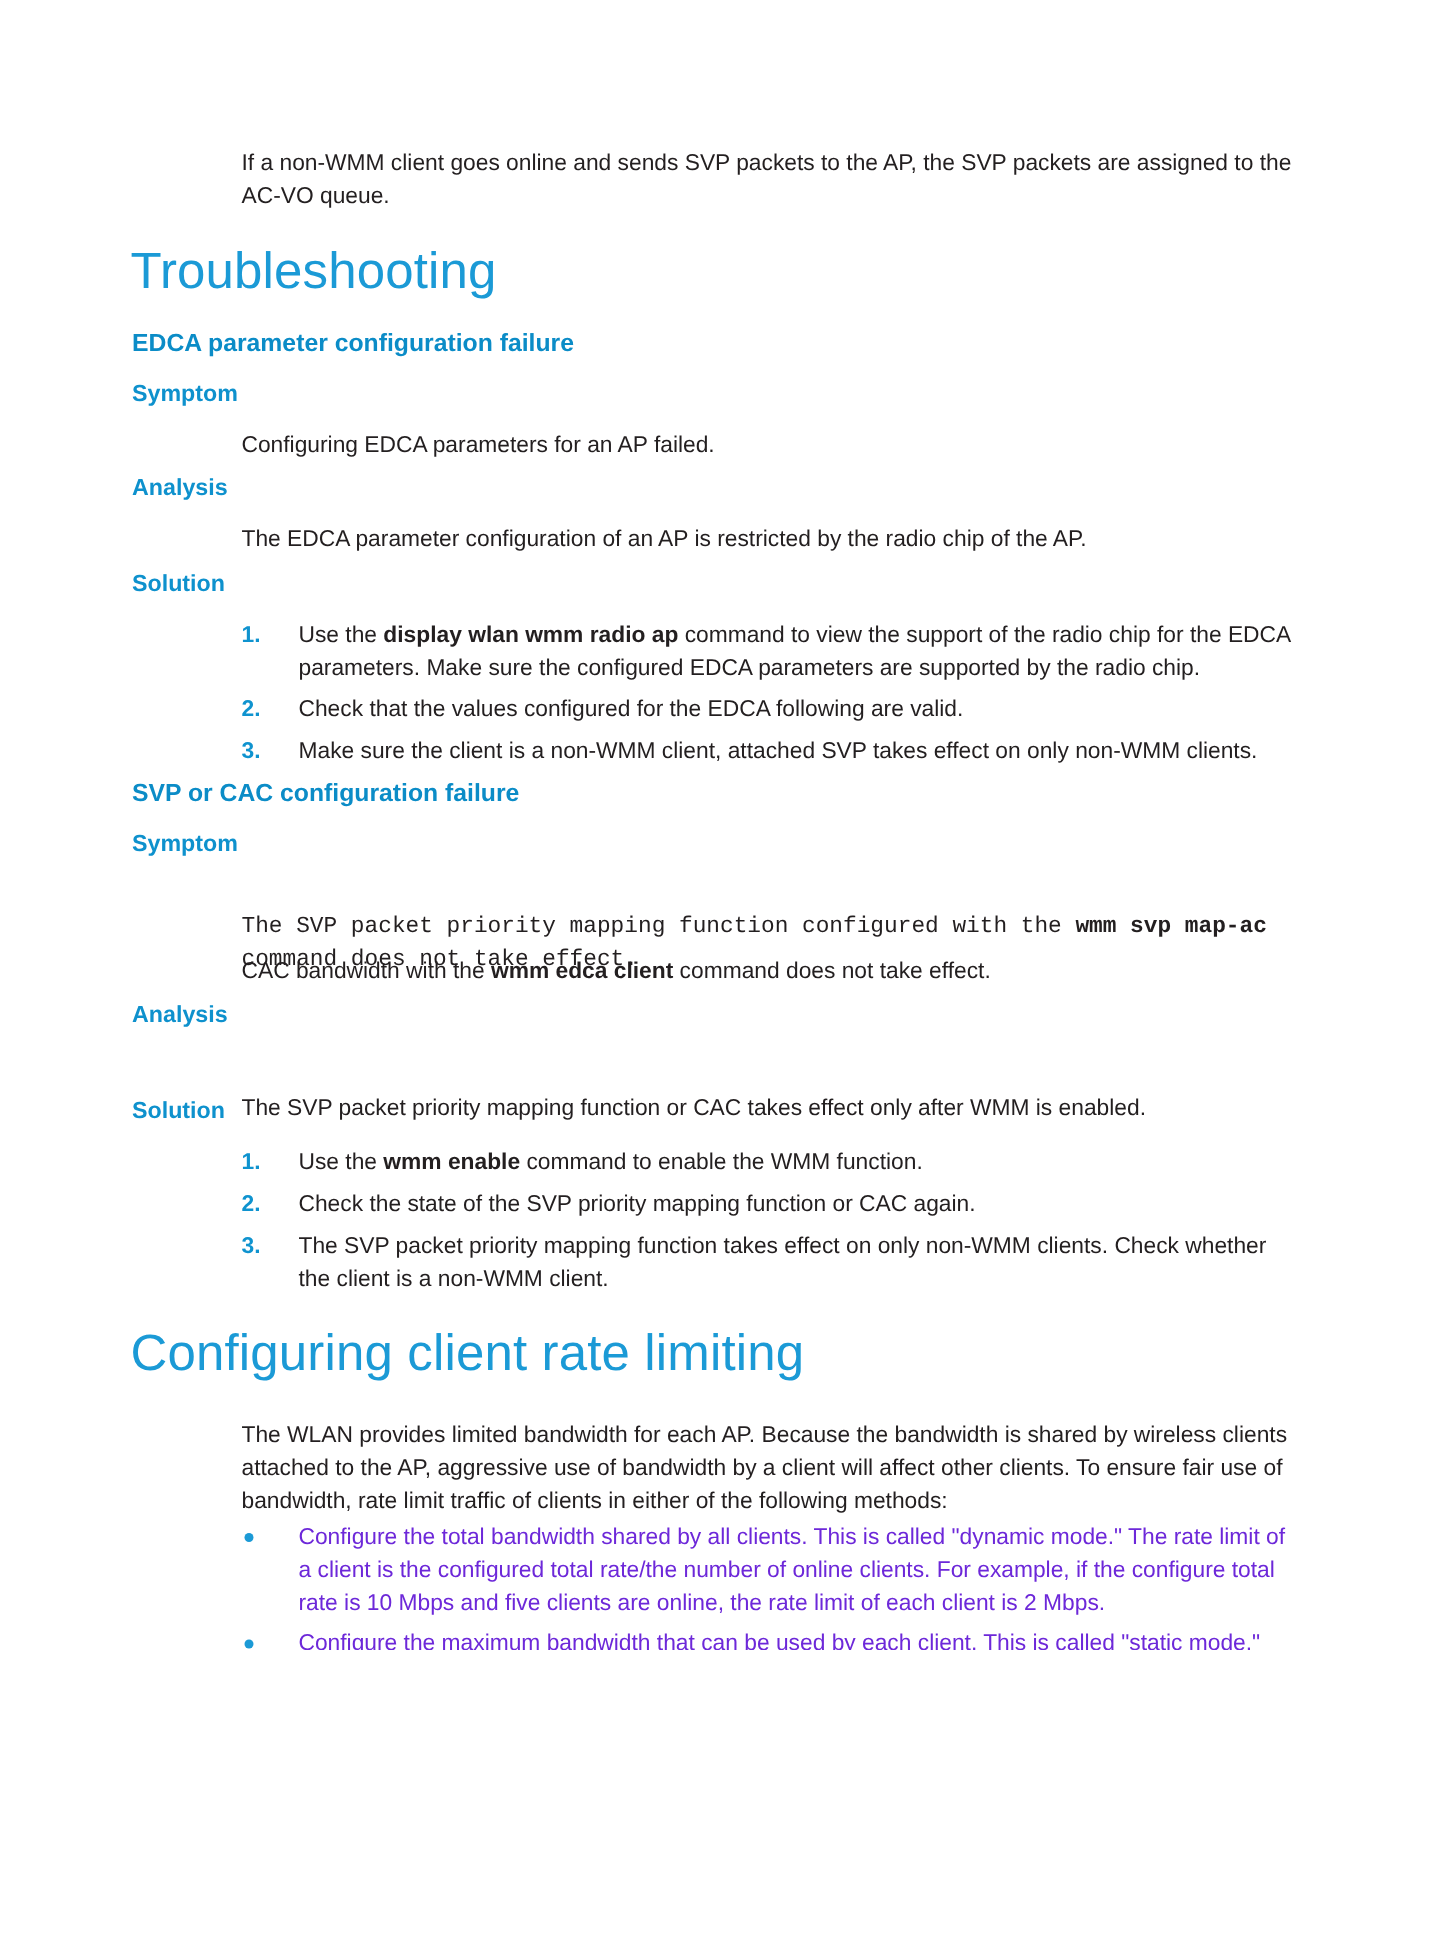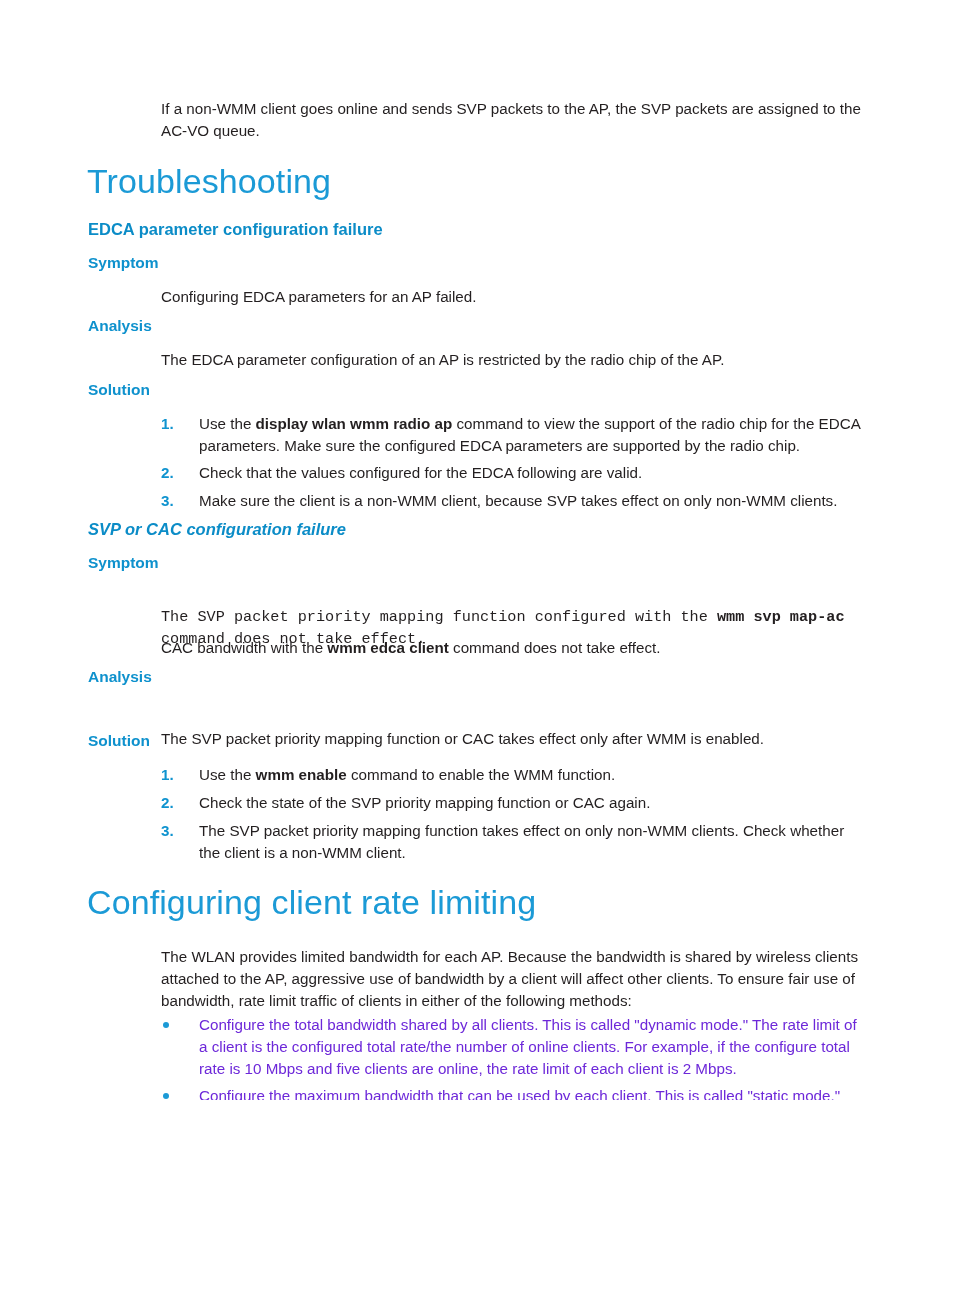--- a/index.html
+++ b/index.html
@@ -150,24 +150,24 @@
     <span class="num-text"><span>Use the </span><b class="cmd">display wlan wmm radio ap</b><span> command to view the support of the radio chip for the EDCA parameters. Make sure the configured EDCA parameters are supported by the radio chip.</span></span>
   </div>
 
   <div class="num-item" style="top:462px;">
     <span class="num">2.</span>
     <span class="num-text"><span>Check that the values configured for the EDCA following are valid.</span></span>
   </div>
 
   <div class="num-item" style="top:490px;">
     <span class="num">3.</span>
-    <span class="num-text"><span>Make sure the client is a non-WMM client, because SVP takes effect on only non-WMM clients.</span></span>
-  </div>
-
-  <div class="h2" style="top:520px;font-style:italic;">SVP or CAC configuration failure</div>
+    <span class="num-text"><span>Make sure the client is a non-WMM client, attached SVP takes effect on only non-WMM clients.</span></span>
+  </div>
+
+  <div class="h2" style="top:520px;">SVP or CAC configuration failure</div>
 
   <div class="h3" style="top:554px;">Symptom</div>
 
   <div class="body-text" style="top:606px;font-family:Liberation Mono, monospace;"><span>The SVP packet priority mapping function configured with the </span><b class="cmd">wmm svp map-ac</b><span> command does not take effect.</span></div>
 
   <div class="body-text" style="top:637px;"><span>CAC bandwidth with the </span><b class="cmd">wmm edca client</b><span> command does not take effect.</span></div>
 
   <div class="h3" style="top:668px;">Analysis</div>
 
   <div class="body-text" style="top:728px;">The SVP packet priority mapping function or CAC takes effect only after WMM is enabled.</div>

